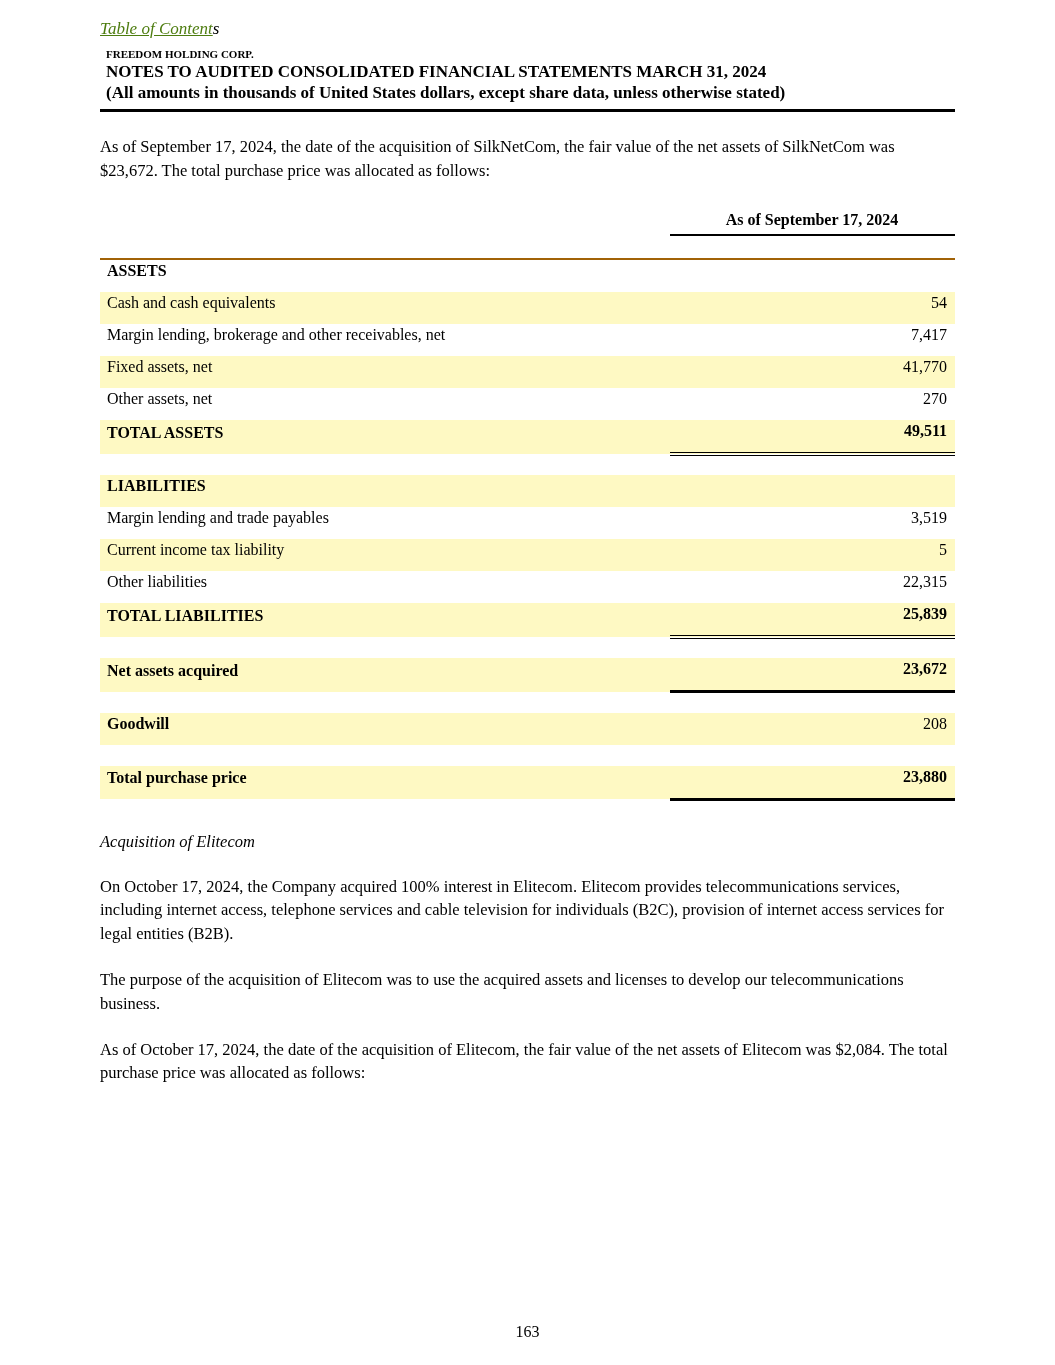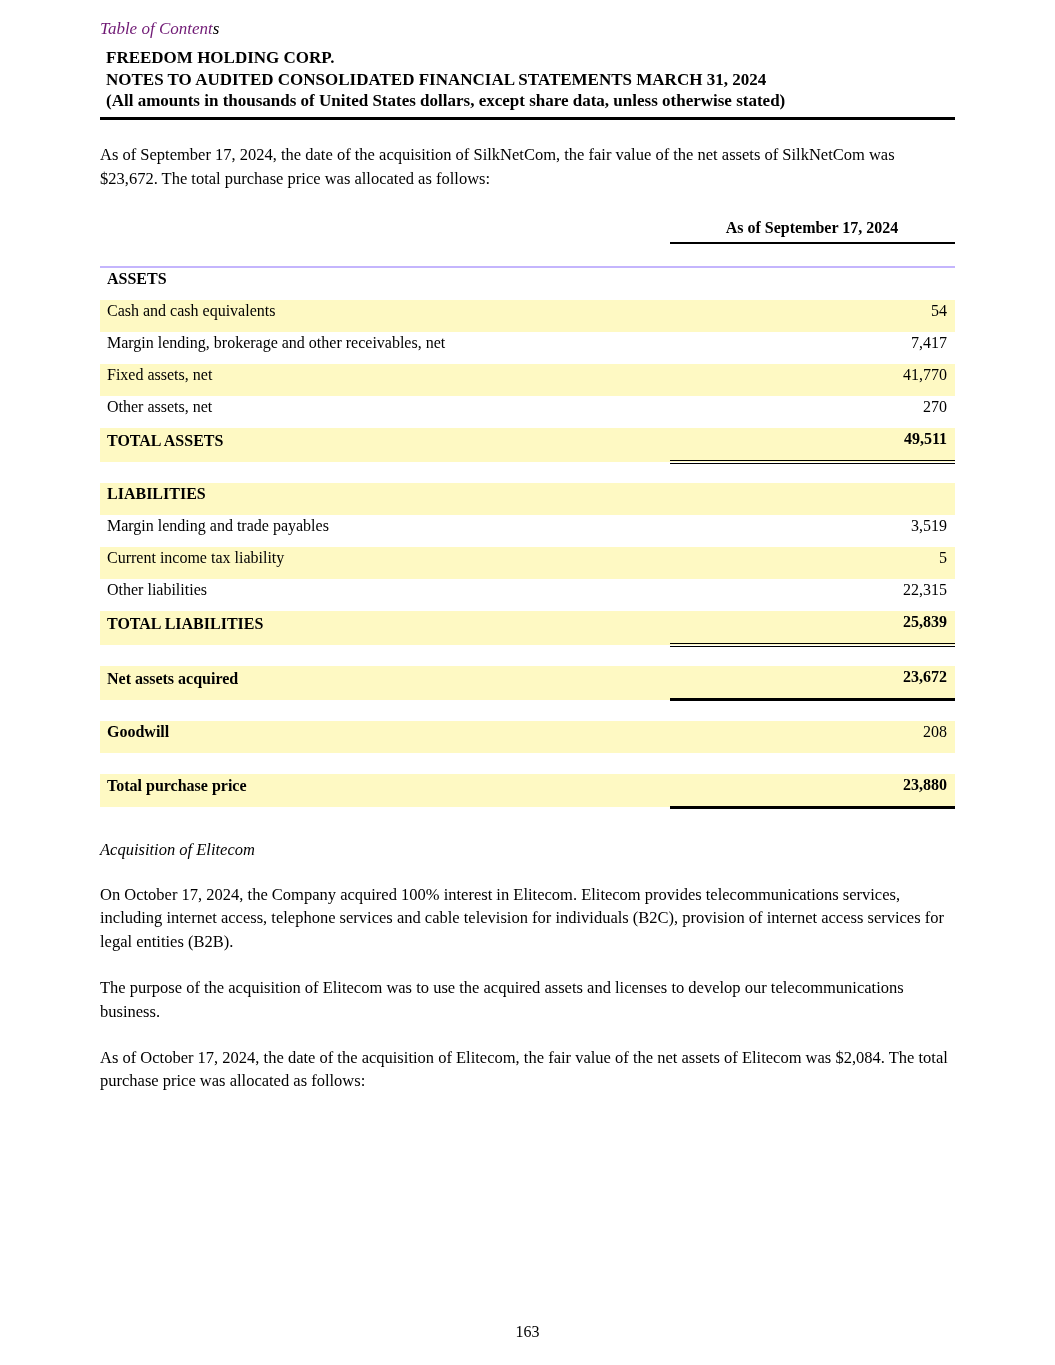--- a/index.html
+++ b/index.html
@@ -9,26 +9,26 @@
     height: 1365px;
     position: relative;
     background: #ffffff;
     font-family: "Liberation Serif", serif;
     color: #000000;
     overflow: hidden;
   }
   .content { padding: 0 100px; }
 
   .toc-line { padding-top: 19px; font-size: 17px; font-style: italic; }
-  .toc-link { color: #701a75; cursor: pointer; }
+  .toc-link { color: #4d7c0f; text-decoration: underline; cursor: pointer; }
   .toc-suffix { color: #000; }
 
   .company {
     font-weight: bold;
-    font-size: 17px;
+    font-size: 11px;
     margin-top: 9px;
     padding-left: 6px;
   }
   .title-block {
     margin-top: 2px;
     padding-left: 6px;
     font-weight: bold;
     font-size: 17px;
     line-height: 1.22;
   }
@@ -58,21 +58,21 @@
     font-weight: bold;
     border-bottom: 2px solid #000;
     padding-bottom: 5px;
   }
   tr.spacer td { height: 21px; padding: 0; background: #fff; }
   tr.spacer-sm td { height: 24px; padding: 0; background: #fff; }
 
   tr.blue td { background: #fef9c3; }
   tr.bold td { font-weight: bold; }
   tr.bold-label td.lab { font-weight: bold; }
-  tr.hairline td { border-top: 2px solid #c4b5fd; }
+  tr.hairline td { border-top: 2px solid #a16207; }
   tr.dbl td.val { border-bottom: 4px double #000; }
   tr.sgl td.val { border-bottom: 3px solid #000; }
 
   .section-heading {
     margin-top: 31px;
     font-style: italic;
     font-size: 16.5px;
   }
 
   .page-number {

